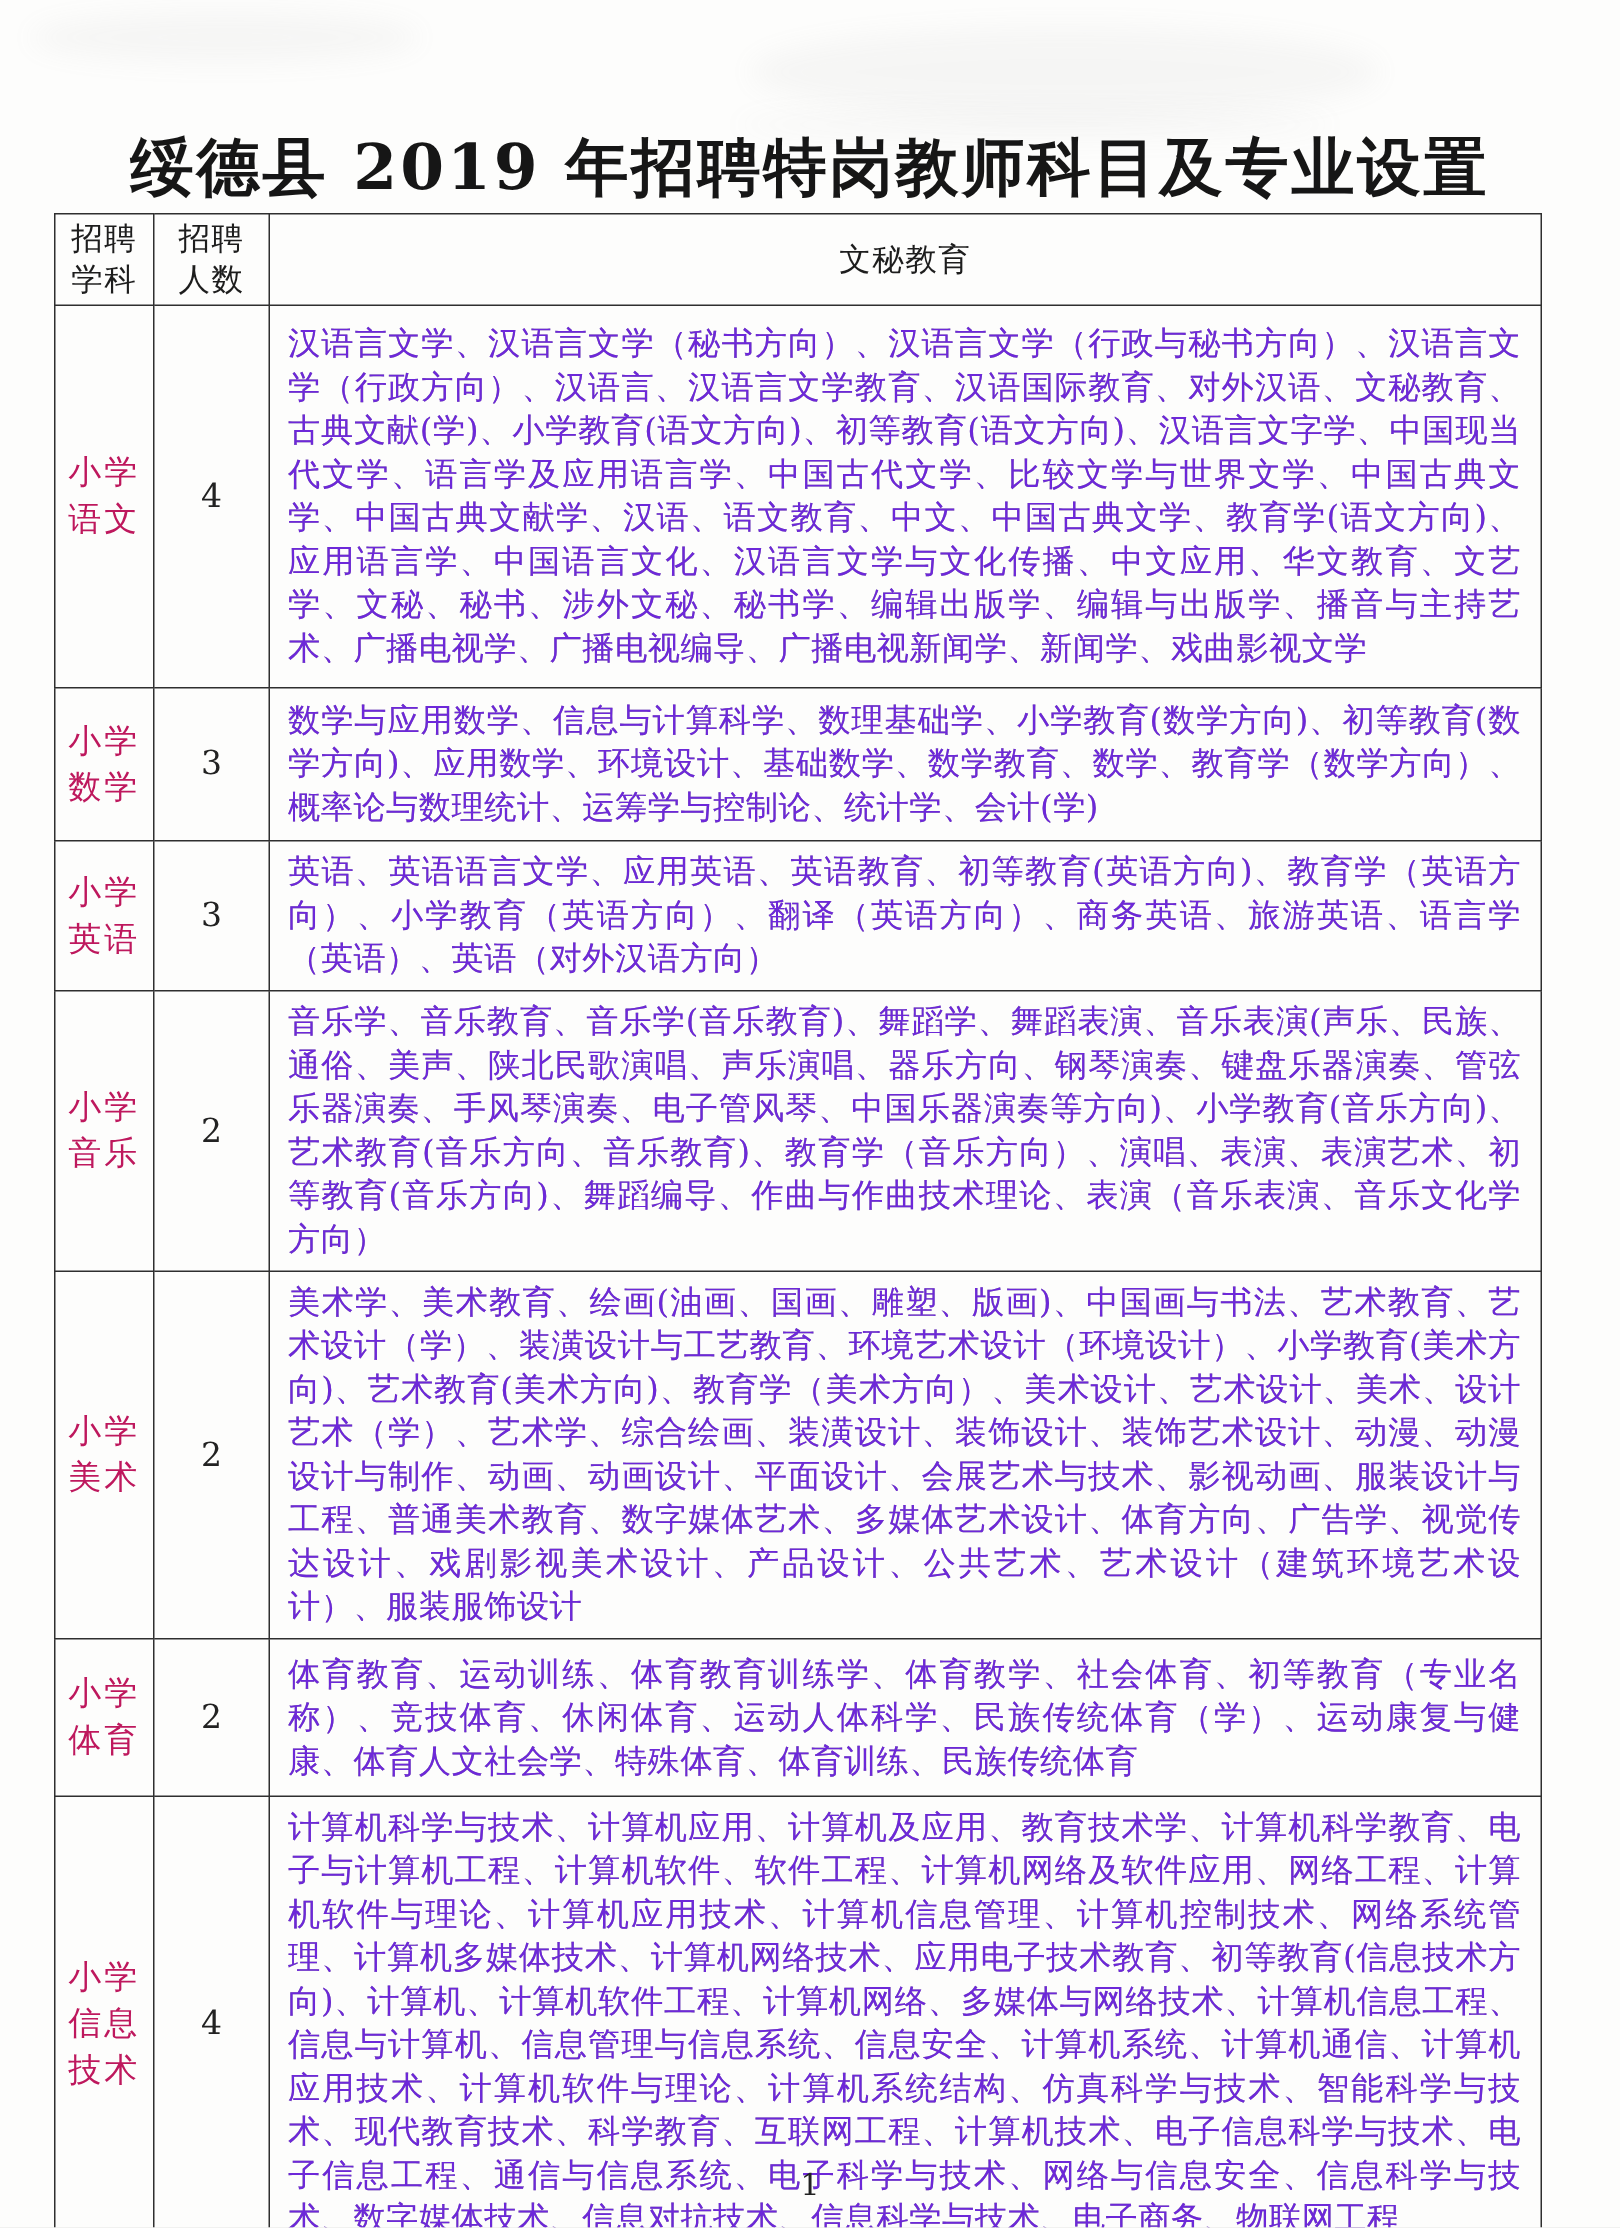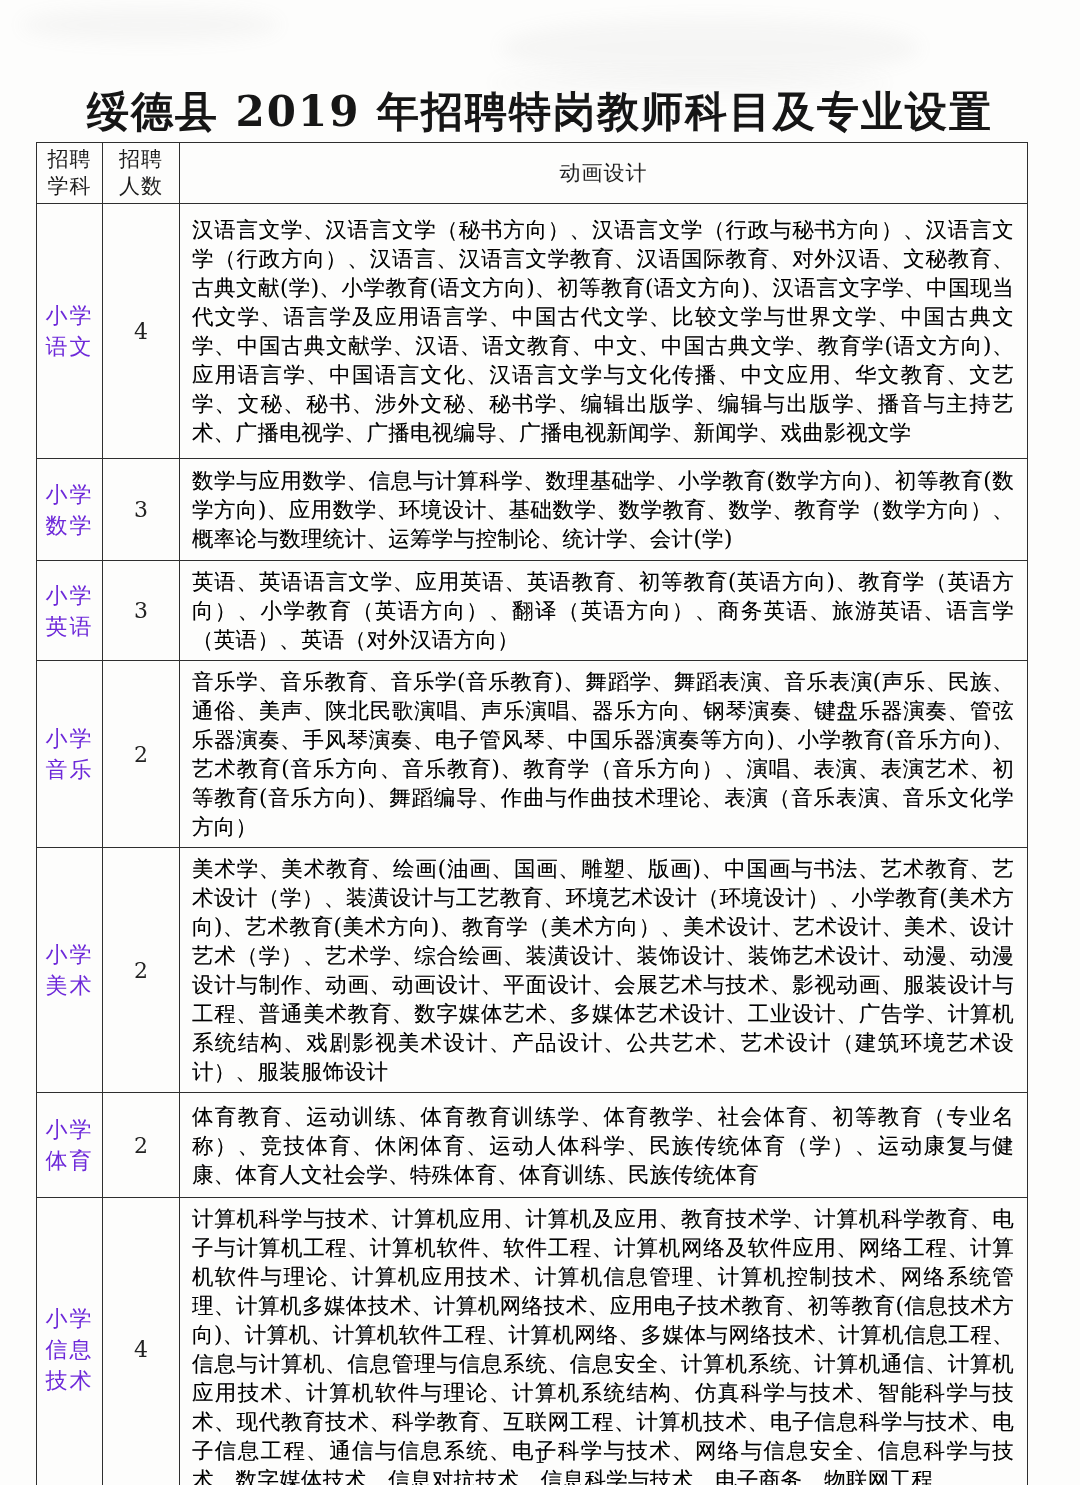--- a/index.html
+++ b/index.html
@@ -51,33 +51,33 @@
 
   .hcell{
     text-align:center;
     font-size:21px;color:#1d1d1d;
     white-space:pre-line;
     line-height:27px;
     letter-spacing:1px;
   }
   .subject{
     text-align:center;
-    font-size:22px;color:#6d28d9;
+    font-size:22px;color:#be185d;
     white-space:pre-line;
     line-height:31px;
     letter-spacing:2px;
   }
   .count{
     text-align:center;
     font-size:22px;color:#222;
   }
   .majors{
     font-size:21.5px;
     line-height:29px;
-    color:#000000;
+    color:#6d28d9;
     text-align:justify;
     padding:6px 13px 6px 12px;
     letter-spacing:0.3px;
     text-shadow:0 0 .4px rgba(40,40,40,.45);
   }
   .page-number{
     position:absolute;left:0;top:1444px;width:100%;
     text-align:center;
     font-size:20px;color:#222;
   }
@@ -97,21 +97,21 @@
       <col class="c-subject">
       <col class="c-count">
       <col class="c-majors">
     </colgroup>
     <thead>
       <tr>
         <th class="hcell">招聘
 学科</th>
         <th class="hcell">招聘
 人数</th>
-        <th class="hcell">动画设计</th>
+        <th class="hcell">文秘教育</th>
       </tr>
     </thead>
     <tbody>
       <tr class="r1">
         <td class="subject">小学
 语文</td>
         <td class="count">4</td>
         <td class="majors">汉语言文学、汉语言文学（秘书方向）、汉语言文学（行政与秘书方向）、汉语言文学（行政方向）、汉语言、汉语言文学教育、汉语国际教育、对外汉语、文秘教育、古典文献(学)、小学教育(语文方向)、初等教育(语文方向)、汉语言文字学、中国现当代文学、语言学及应用语言学、中国古代文学、比较文学与世界文学、中国古典文学、中国古典文献学、汉语、语文教育、中文、中国古典文学、教育学(语文方向)、应用语言学、中国语言文化、汉语言文学与文化传播、中文应用、华文教育、文艺学、文秘、秘书、涉外文秘、秘书学、编辑出版学、编辑与出版学、播音与主持艺术、广播电视学、广播电视编导、广播电视新闻学、新闻学、戏曲影视文学</td>
       </tr>
       <tr class="r2">
@@ -129,21 +129,21 @@
       <tr class="r4">
         <td class="subject">小学
 音乐</td>
         <td class="count">2</td>
         <td class="majors">音乐学、音乐教育、音乐学(音乐教育)、舞蹈学、舞蹈表演、音乐表演(声乐、民族、通俗、美声、陕北民歌演唱、声乐演唱、器乐方向、钢琴演奏、键盘乐器演奏、管弦乐器演奏、手风琴演奏、电子管风琴、中国乐器演奏等方向)、小学教育(音乐方向)、艺术教育(音乐方向、音乐教育)、教育学（音乐方向）、演唱、表演、表演艺术、初等教育(音乐方向)、舞蹈编导、作曲与作曲技术理论、表演（音乐表演、音乐文化学方向）</td>
       </tr>
       <tr class="r5">
         <td class="subject">小学
 美术</td>
         <td class="count">2</td>
-        <td class="majors">美术学、美术教育、绘画(油画、国画、雕塑、版画)、中国画与书法、艺术教育、艺术设计（学）、装潢设计与工艺教育、环境艺术设计（环境设计）、小学教育(美术方向)、艺术教育(美术方向)、教育学（美术方向）、美术设计、艺术设计、美术、设计艺术（学）、艺术学、综合绘画、装潢设计、装饰设计、装饰艺术设计、动漫、动漫设计与制作、动画、动画设计、平面设计、会展艺术与技术、影视动画、服装设计与工程、普通美术教育、数字媒体艺术、多媒体艺术设计、工业设计、广告学、计算机系统结构、戏剧影视美术设计、产品设计、公共艺术、艺术设计（建筑环境艺术设计）、服装服饰设计</td>
+        <td class="majors">美术学、美术教育、绘画(油画、国画、雕塑、版画)、中国画与书法、艺术教育、艺术设计（学）、装潢设计与工艺教育、环境艺术设计（环境设计）、小学教育(美术方向)、艺术教育(美术方向)、教育学（美术方向）、美术设计、艺术设计、美术、设计艺术（学）、艺术学、综合绘画、装潢设计、装饰设计、装饰艺术设计、动漫、动漫设计与制作、动画、动画设计、平面设计、会展艺术与技术、影视动画、服装设计与工程、普通美术教育、数字媒体艺术、多媒体艺术设计、体育方向、广告学、视觉传达设计、戏剧影视美术设计、产品设计、公共艺术、艺术设计（建筑环境艺术设计）、服装服饰设计</td>
       </tr>
       <tr class="r6">
         <td class="subject">小学
 体育</td>
         <td class="count">2</td>
         <td class="majors">体育教育、运动训练、体育教育训练学、体育教学、社会体育、初等教育（专业名称）、竞技体育、休闲体育、运动人体科学、民族传统体育（学）、运动康复与健康、体育人文社会学、特殊体育、体育训练、民族传统体育</td>
       </tr>
       <tr class="r7">
         <td class="subject">小学
 信息

